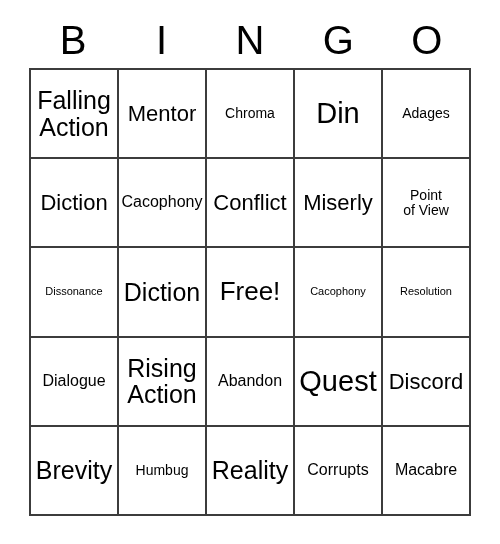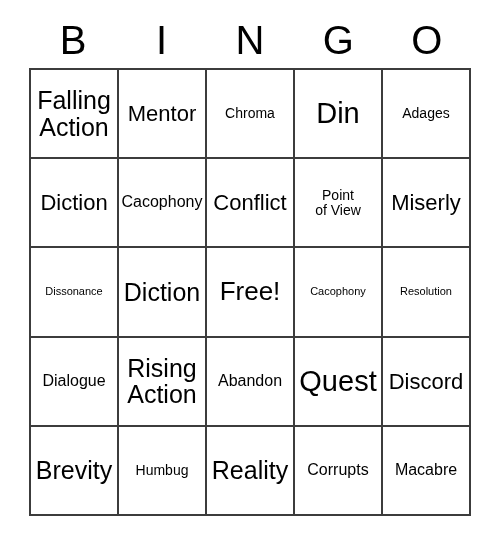--- a/index.html
+++ b/index.html
@@ -122,25 +122,25 @@
       <div class="cell">
           <span class="cell-text fs-md">Diction</span>
         </div>
       <div class="cell">
           <span class="cell-text fs-xs">Cacophony</span>
         </div>
       <div class="cell">
           <span class="cell-text fs-md">Conflict</span>
         </div>
       <div class="cell">
+          <span class="cell-text fs-md">Miserly</span>
+        </div>
+      <div class="cell">
           <span class="cell-text fs-sm">Point
 of View</span>
-        </div>
-      <div class="cell">
-          <span class="cell-text fs-md">Miserly</span>
         </div>
     </div>
 
     <div class="grid-row">
       <div class="cell">
           <span class="cell-text fs-xxs">Dissonance</span>
         </div>
       <div class="cell">
           <span class="cell-text fs-lg">Diction</span>
         </div>

